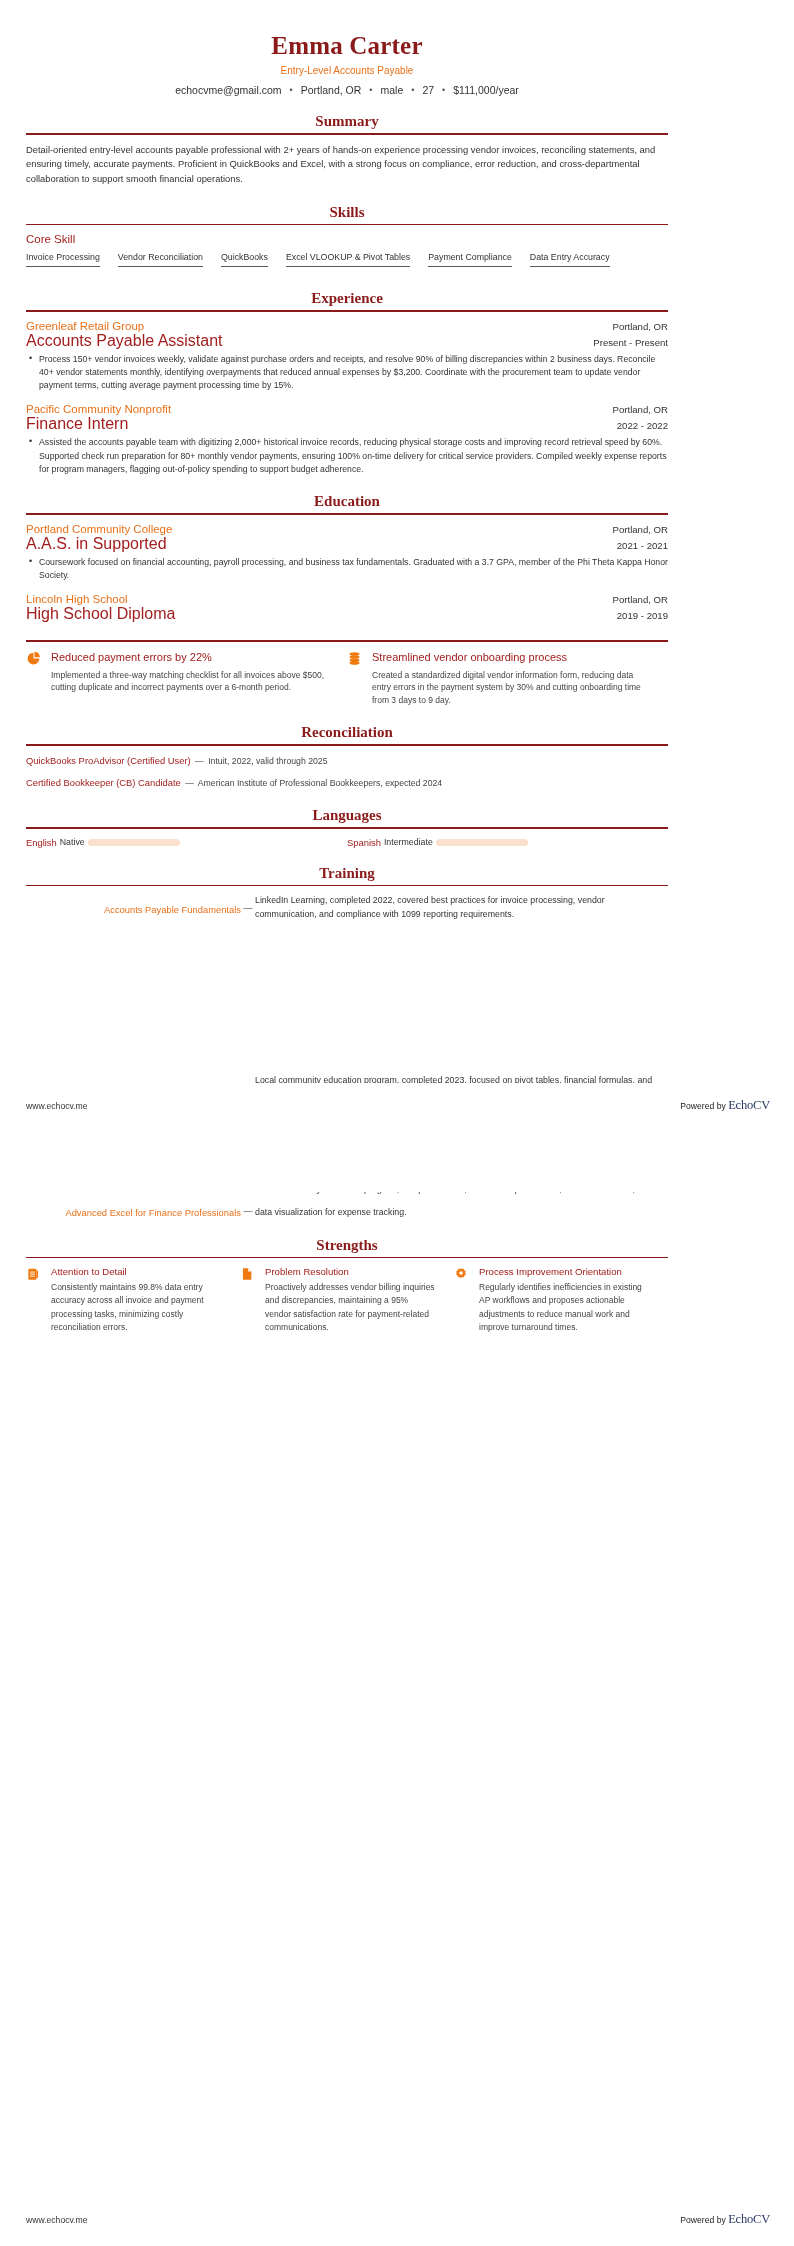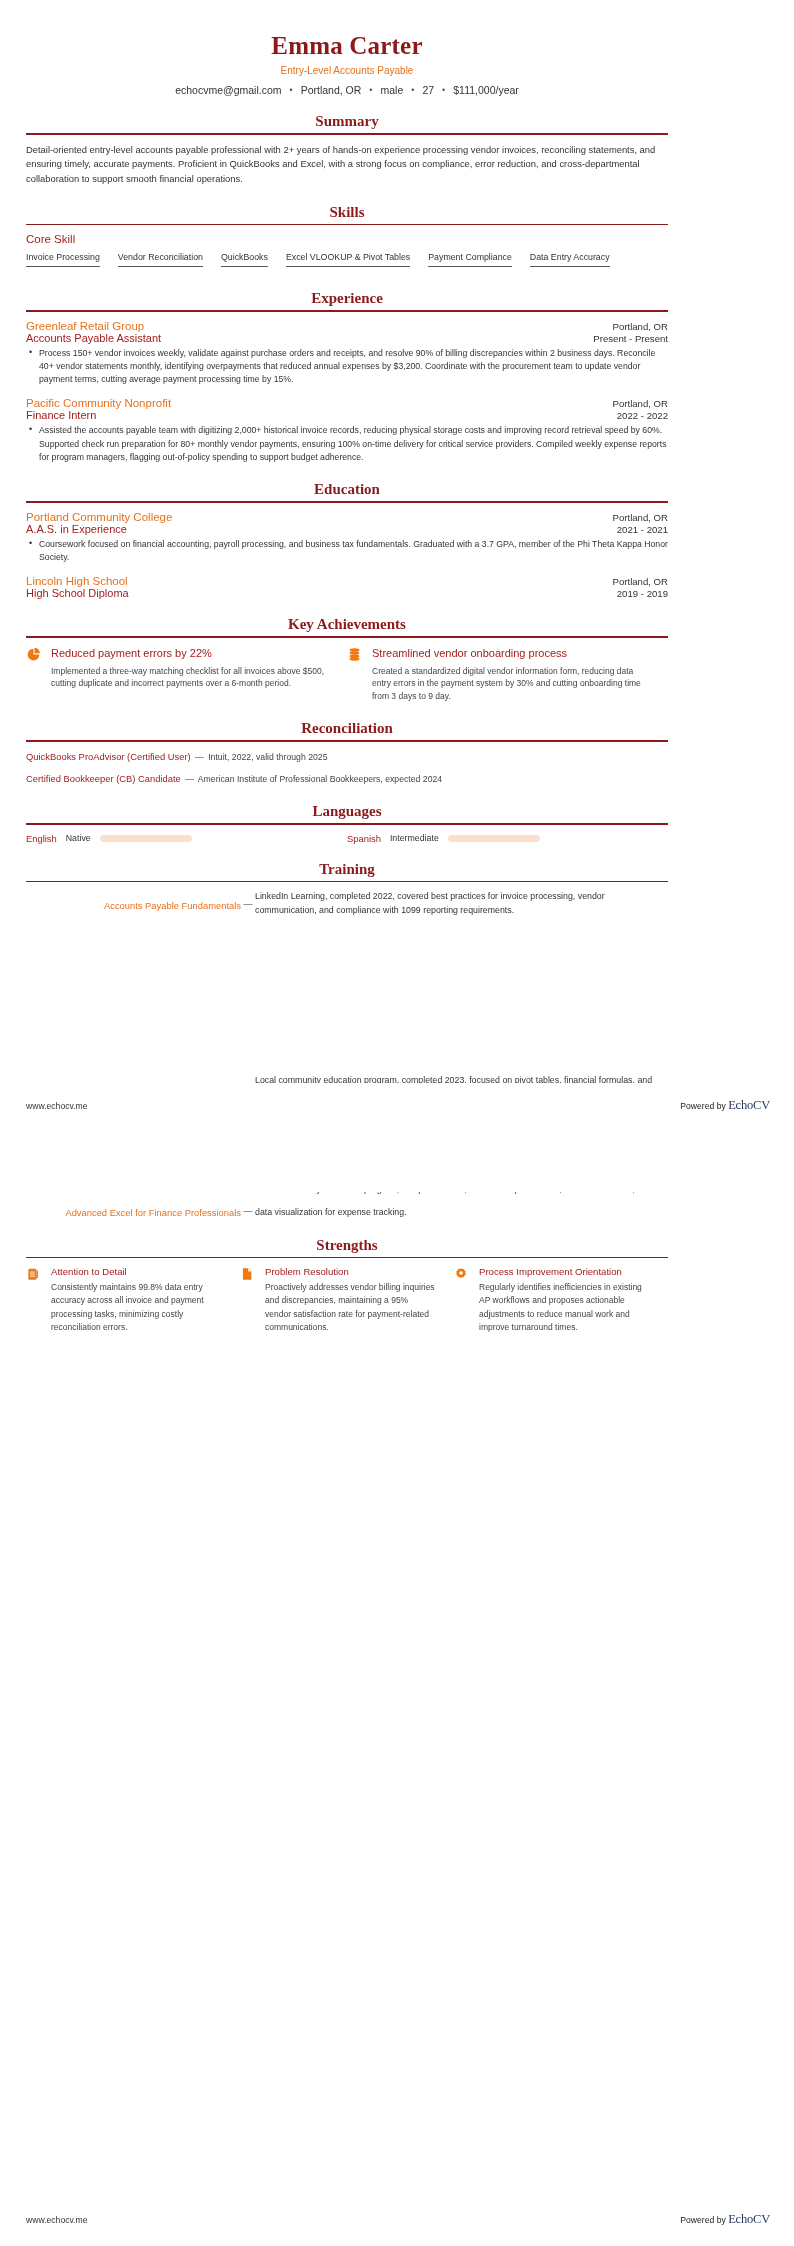--- a/index.html
+++ b/index.html
@@ -82,21 +82,21 @@
 
   
   .entry { margin-bottom: 11px; }
   .entry-line {
     display: flex;
     justify-content: space-between;
     align-items: baseline;
   }
   .org { font-size: 11.5px; color: #e8711a; }
   .loc { font-size: 9.6px; color: #333; white-space: nowrap; }
-  .role { font-size: 11px; color: #a32020; }
+  .role { font-size: 16px; color: #a32020; }
   .dates { font-size: 9.6px; color: #333; white-space: nowrap; }
   .bullets { margin-top: 3px; padding-left: 2px; }
   .bullet {
     position: relative;
     padding-left: 11px;
     font-size: 8.7px;
     line-height: 1.52;
     color: #333;
   }
   .bullet::before {
@@ -132,21 +132,21 @@
   .s-desc { font-size: 8.5px; line-height: 1.55; color: #444; }
 
   
   .cert { margin-bottom: 9px; font-size: 8.7px; line-height: 1.45; }
   .cert-name { color: #a32020; font-size: 9.4px; }
   .cert-dash { color: #555; padding: 0 2px; }
   .cert-desc { color: #444; }
 
   
   .lang-row { display: flex; align-items: center; gap: 0; }
-  .lang-item { display: flex; align-items: center; gap: 9px; width: 50%; }
+  .lang-item { display: flex; align-items: center; gap: 3px; width: 50%; }
   .lang-name { font-size: 9.4px; color: #a32020; white-space: nowrap; }
   .lang-level { font-size: 8.8px; color: #333; white-space: nowrap; }
   .lang-bar {
     width: 92px;
     height: 7px;
     border-radius: 4px;
     background: #fbe0cd;
     overflow: hidden;
   }
   .lang-fill { height: 100%; background: #ef7a10; border-radius: 4px; }
@@ -283,42 +283,41 @@
   <div class="section">
     <div class="sec-title">Education</div>
     <div class="sec-rule"></div>
     <div class="sec-body">
       <div class="entry">
         <div class="entry-line">
           <span class="org">Portland Community College</span>
           <span class="loc">Portland, OR</span>
         </div>
         <div class="entry-line">
-          <span class="role">A.A.S. in Experience</span>
+          <span class="role">A.A.S. in Supported</span>
           <span class="dates">2021 - 2021</span>
         </div>
         <div class="bullets">
           <div class="bullet">Coursework focused on financial accounting, payroll processing, and business tax fundamentals. Graduated with a 3.7 GPA, member of the Phi Theta Kappa Honor Society.</div>
         </div>
       </div>
       <div class="entry">
         <div class="entry-line">
           <span class="org">Lincoln High School</span>
           <span class="loc">Portland, OR</span>
         </div>
         <div class="entry-line">
           <span class="role">High School Diploma</span>
           <span class="dates">2019 - 2019</span>
         </div>
       </div>
     </div>
   </div>
 
   <div class="section">
-    <div class="sec-title">Key Achievements</div>
     <div class="sec-rule"></div>
     <div class="sec-body">
       <div class="kagrid">
         <div class="kacol">
           <span class="ico">
             <svg width="15" height="15" viewBox="0 0 24 24">
               <path d="M12 2.6a9.4 9.4 0 1 0 9.4 9.4H12V2.6z" fill="#ef7a10"></path>
               <path d="M13.6 1.2v8.6h8.6A9.4 9.4 0 0 0 13.6 1.2z" fill="#ef7a10"></path>
             </svg>
           </span>

